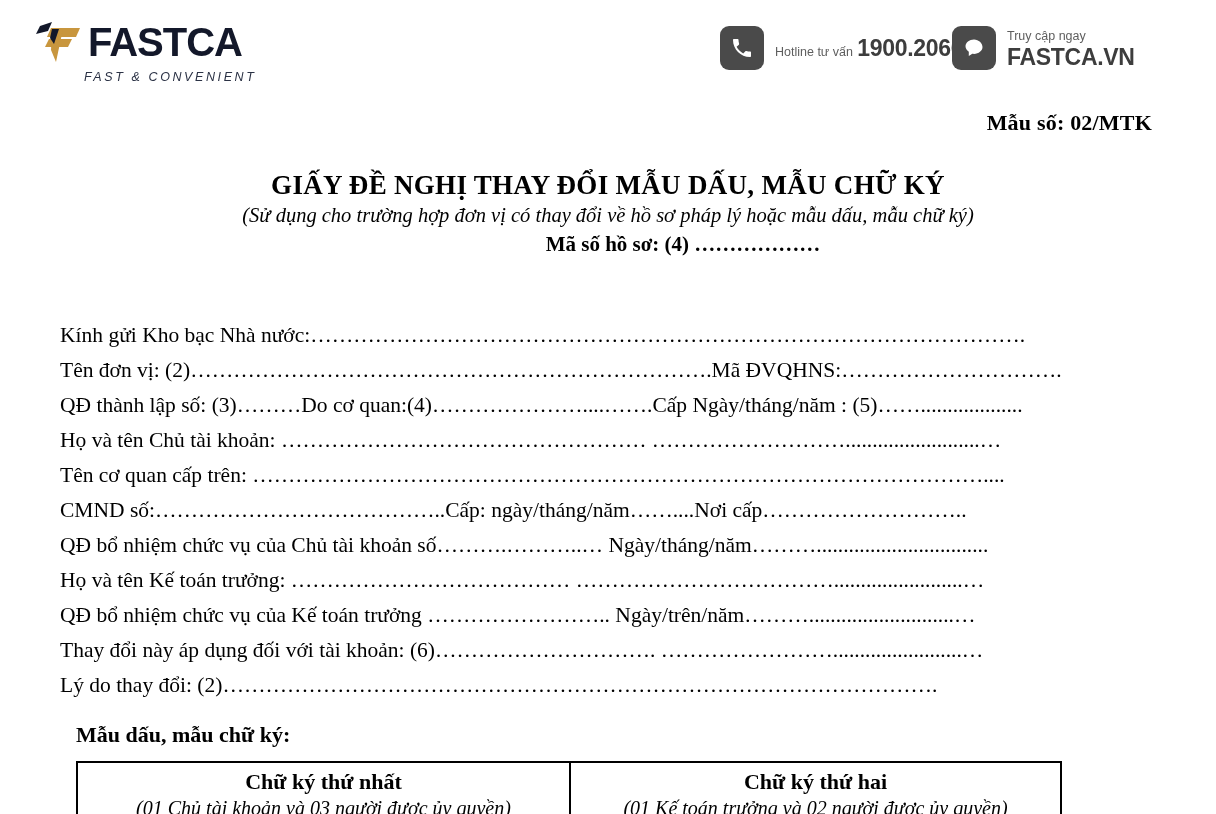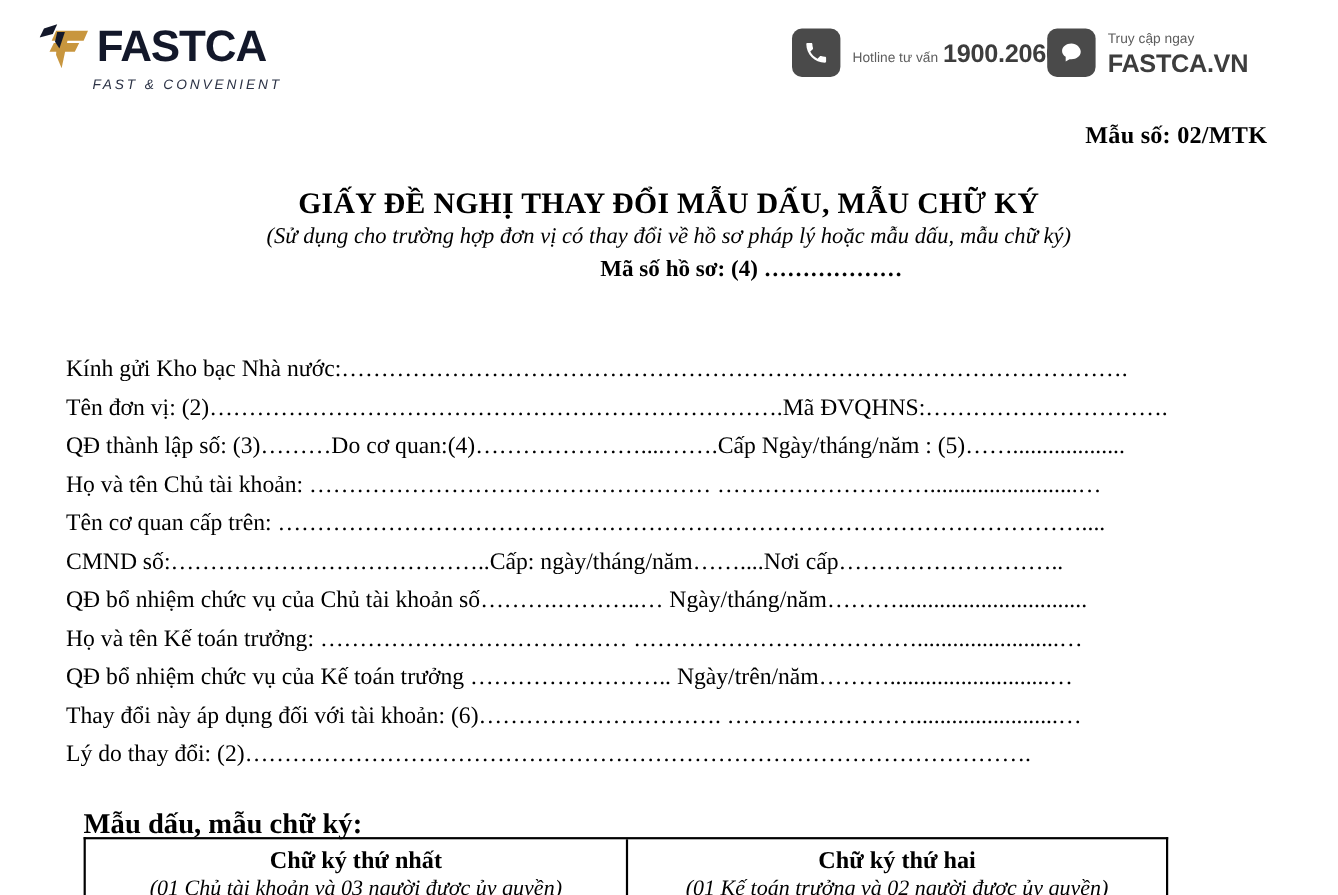--- a/index.html
+++ b/index.html
@@ -154,23 +154,22 @@
     height: 35px;
     white-space: nowrap;
     overflow: hidden;
   }
 
   
   .sig-heading {
     position: absolute;
     top: 722px;
     left: 76px;
-    font-size: 26px;
-    font-weight: bold;
-    margin-top: 12px;
+    font-size: 22px;
+    font-weight: bold;
   }
   .sig-table {
     position: absolute;
     top: 761px;
     left: 76px;
     width: 986px;
     height: 53px;
     border: 2px solid #000;
     border-bottom: none;
     box-sizing: border-box;

